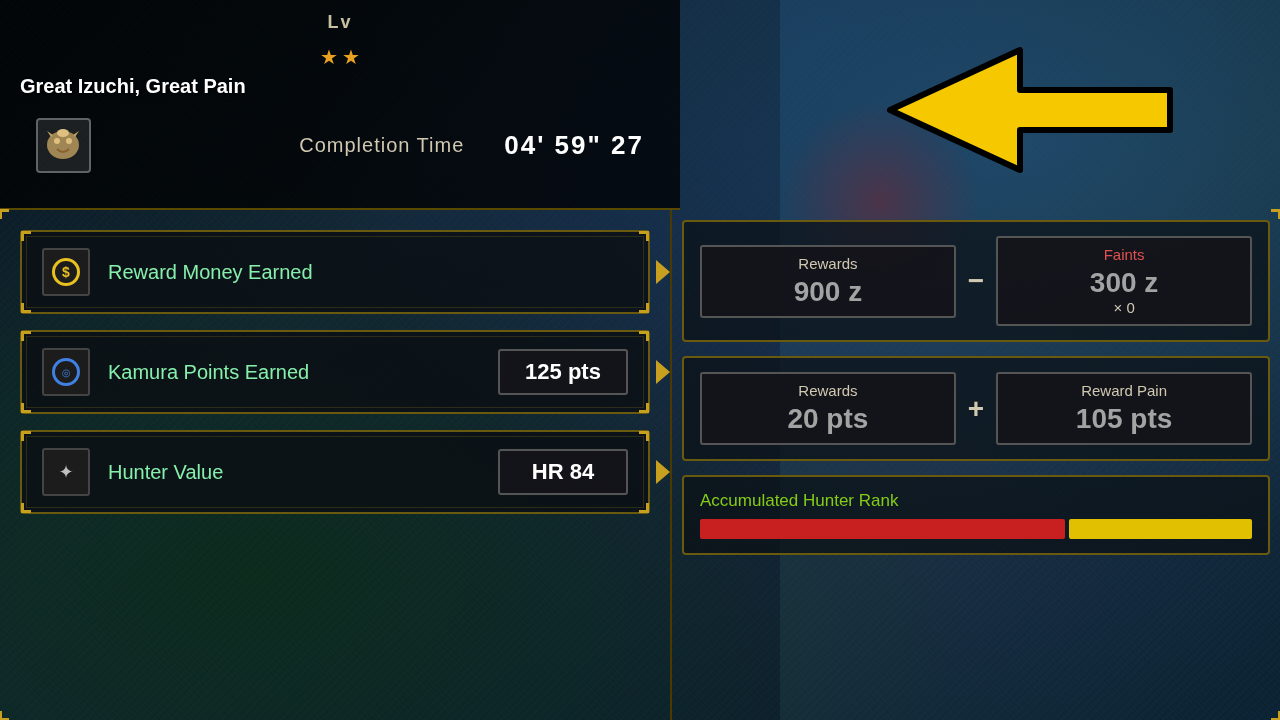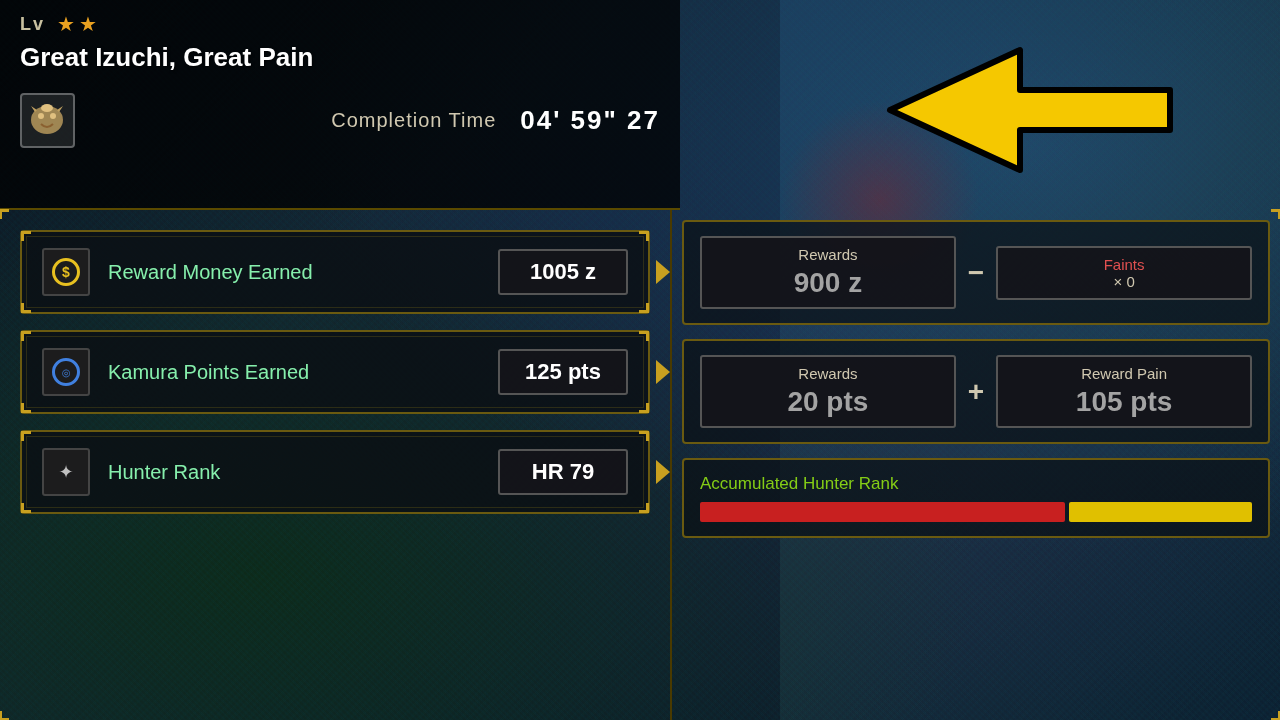--- a/index.html
+++ b/index.html
@@ -41,20 +41,21 @@
       height: 210px;
       background: rgba(0, 0, 0, 0.75);
       border-bottom: 2px solid #5a4a00;
     }
 
     .lv-row {
       display: flex;
       align-items: center;
       padding: 12px 20px 6px 20px;
       gap: 12px;
+      flex-direction: column;
     }
 
     .lv-text {
       color: #c8c0a0;
       font-size: 18px;
       font-weight: bold;
       letter-spacing: 2px;
     }
 
     .stars {
@@ -62,31 +63,31 @@
       gap: 4px;
     }
 
     .star {
       color: #e8a020;
       font-size: 20px;
     }
 
     .quest-title {
       color: #ffffff;
-      font-size: 26px;
+      font-size: 20px;
       font-weight: bold;
       padding: 0 20px 12px 20px;
       text-shadow: 1px 1px 3px rgba(0,0,0,0.8);
     }
 
     .completion-row {
       display: flex;
       align-items: center;
-      padding: 8px 20px;
-      gap: 4px;
+      padding: 8px 36px;
+      gap: 20px;
     }
 
     .monster-icon {
       width: 55px;
       height: 55px;
       background: rgba(255,255,255,0.1);
       border: 2px solid rgba(255,255,255,0.3);
       border-radius: 4px;
       display: flex;
       align-items: center;
@@ -433,23 +434,20 @@
 
     <div class="stat-card">
       <div class="corner-tl"></div>
         <div class="corner-tr"></div>
       <div class="corner-bl"></div>
         <div class="corner-br"></div>
       <div class="card-icon">
         <div class="money-icon-inner">$</div>
       </div>
       <span class="stat-label">Reward Money Earned</span>
-      <div class="stat-value-box">
-        <span class="stat-value">1005 z</span>
-      </div>
       <div class="connector-arrow"></div>
     </div>
 
     <div class="stat-card">
       <div class="corner-tl"></div>
         <div class="corner-tr"></div>
       <div class="corner-bl"></div>
         <div class="corner-br"></div>
       <div class="card-icon">
         <div class="kamura-icon-inner">◎</div>
@@ -462,23 +460,23 @@
     </div>
 
     <div class="stat-card">
       <div class="corner-tl"></div>
         <div class="corner-tr"></div>
       <div class="corner-bl"></div>
         <div class="corner-br"></div>
       <div class="card-icon">
         <div class="hr-icon-inner">✦</div>
       </div>
-      <span class="stat-label">Hunter Rank</span>
+      <span class="stat-label">Hunter Value</span>
       <div class="stat-value-box">
-        <span class="stat-value">HR 79</span>
+        <span class="stat-value">HR 84</span>
       </div>
       <div class="connector-arrow"></div>
     </div>
 
   </div>
 
   <div class="right-panel">
 
     <div class="reward-section">
       <div class="corner-tl"></div>
@@ -486,20 +484,21 @@
       <div class="corner-bl"></div>
         <div class="corner-br"></div>
       <div class="reward-row">
         <div class="reward-box">
           <span class="reward-box-label">Rewards</span>
           <span class="reward-box-value">900 z</span>
         </div>
         <span class="operator">−</span>
         <div class="reward-box">
           <span class="reward-box-label red">Faints</span>
+          <span class="reward-box-value">300 z</span>
           <span class="sub-info">× 0</span>
         </div>
       </div>
     </div>
 
     <div class="reward-section">
       <div class="corner-tl"></div>
         <div class="corner-tr"></div>
       <div class="corner-bl"></div>
         <div class="corner-br"></div>

